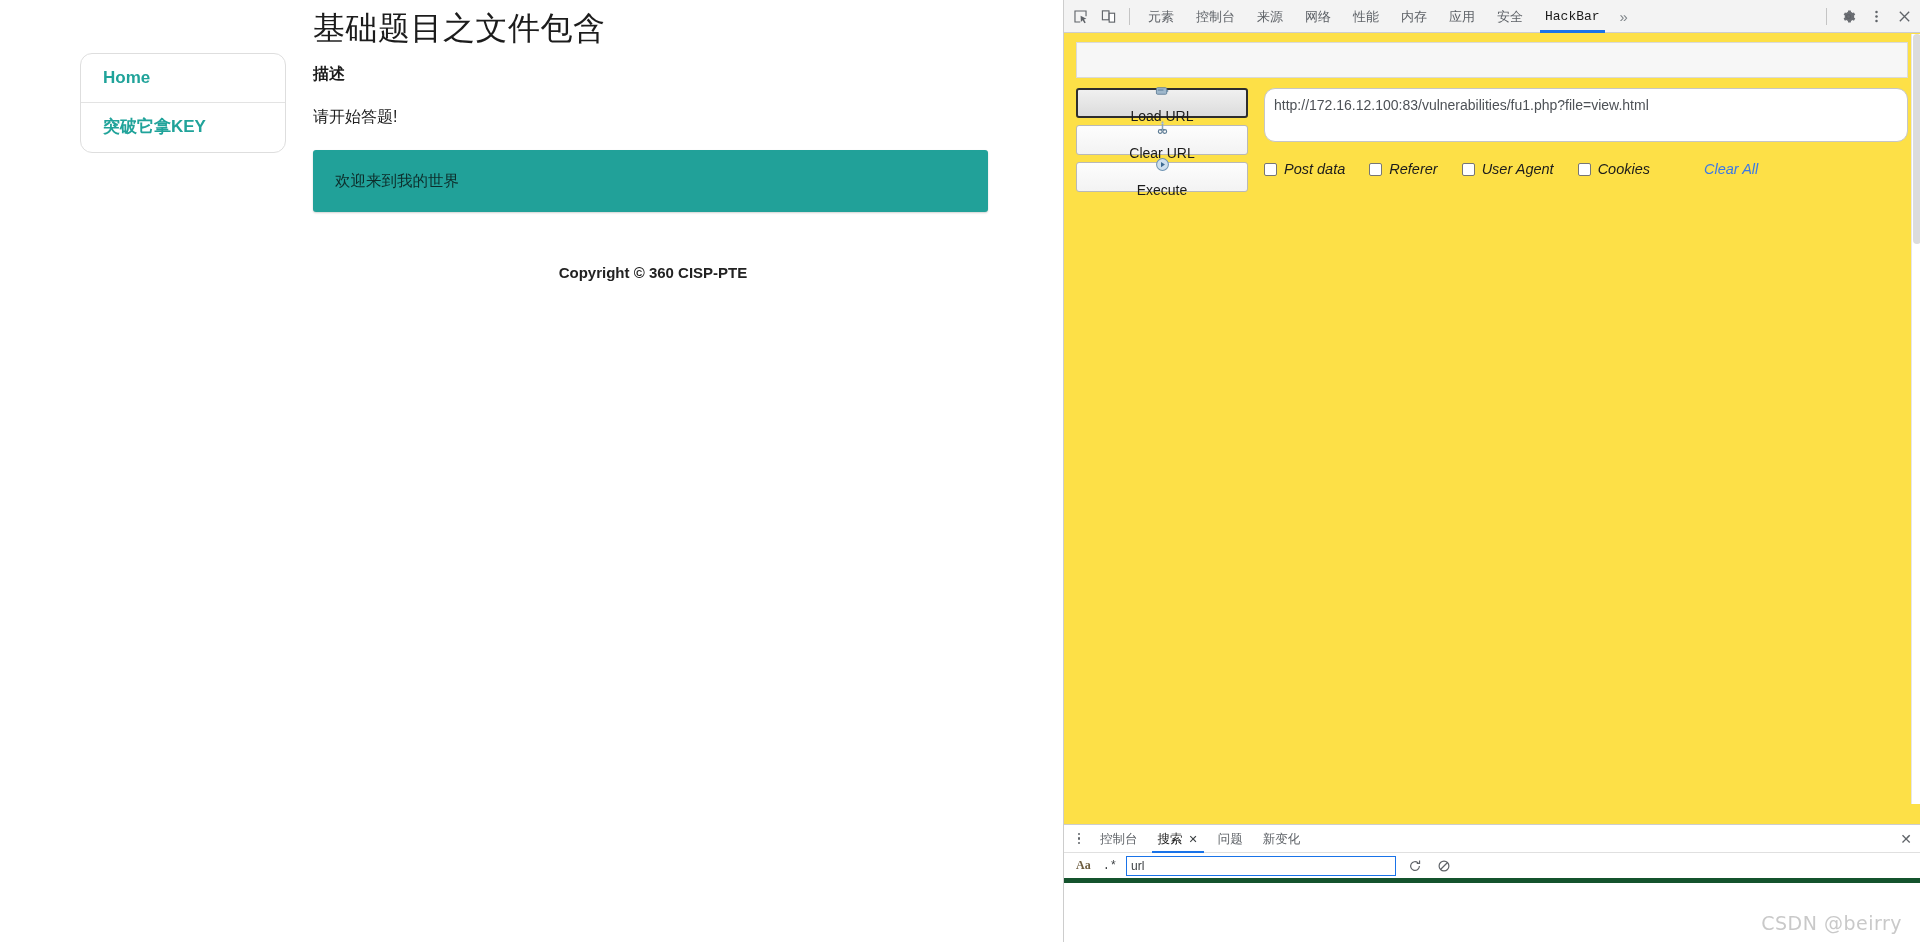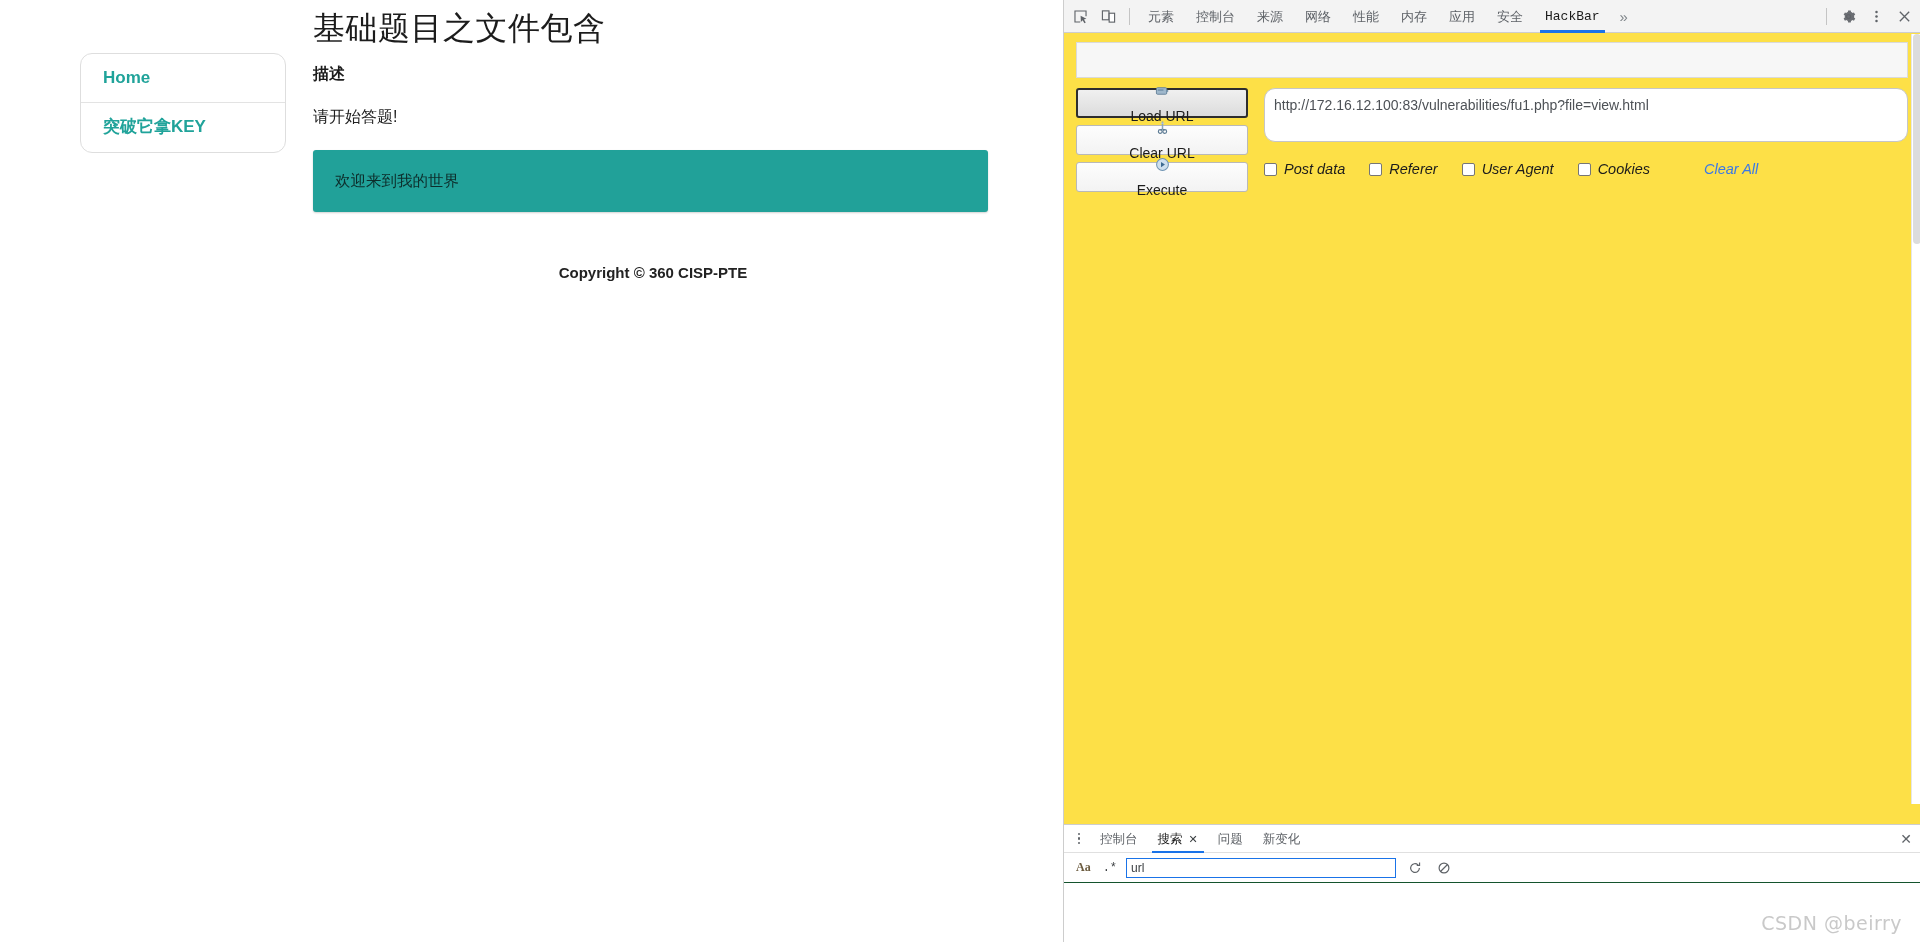--- a/index.html
+++ b/index.html
@@ -279,21 +279,21 @@
     font-size: 14px;
     color: #5f6368;
     cursor: pointer;
   }
   .search-row {
     height: 30px;
     display: flex;
     align-items: center;
     gap: 9px;
     padding: 0 9px;
-    border-bottom: 1px solid #14532d;
+    border-bottom: 5px solid #14532d;
     background: #fff;
   }
   .sr-toggle {
     font-size: 12px;
     font-weight: bold;
     color: #6b5b3e;
     cursor: pointer;
     padding: 0 3px;
     font-family: "Liberation Serif", serif;
   }

